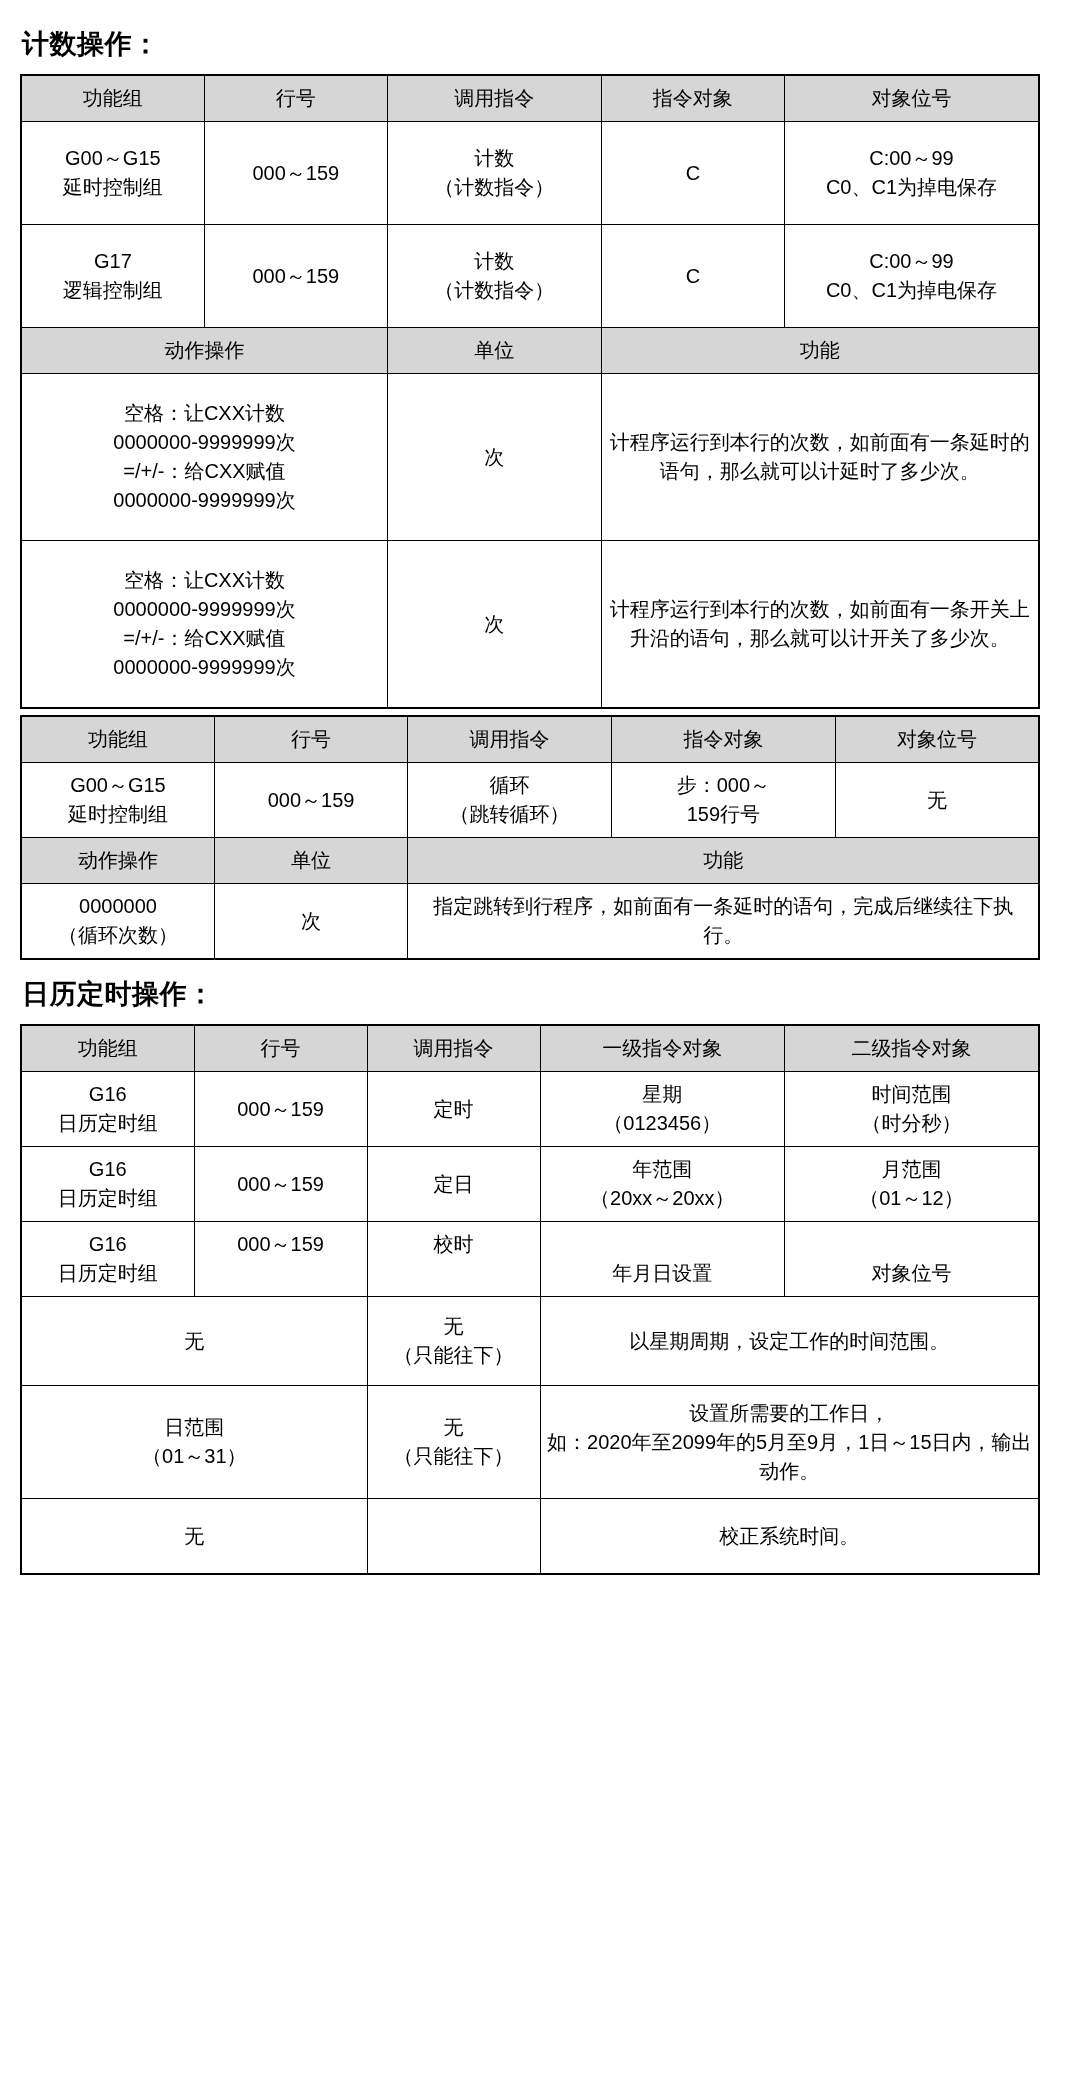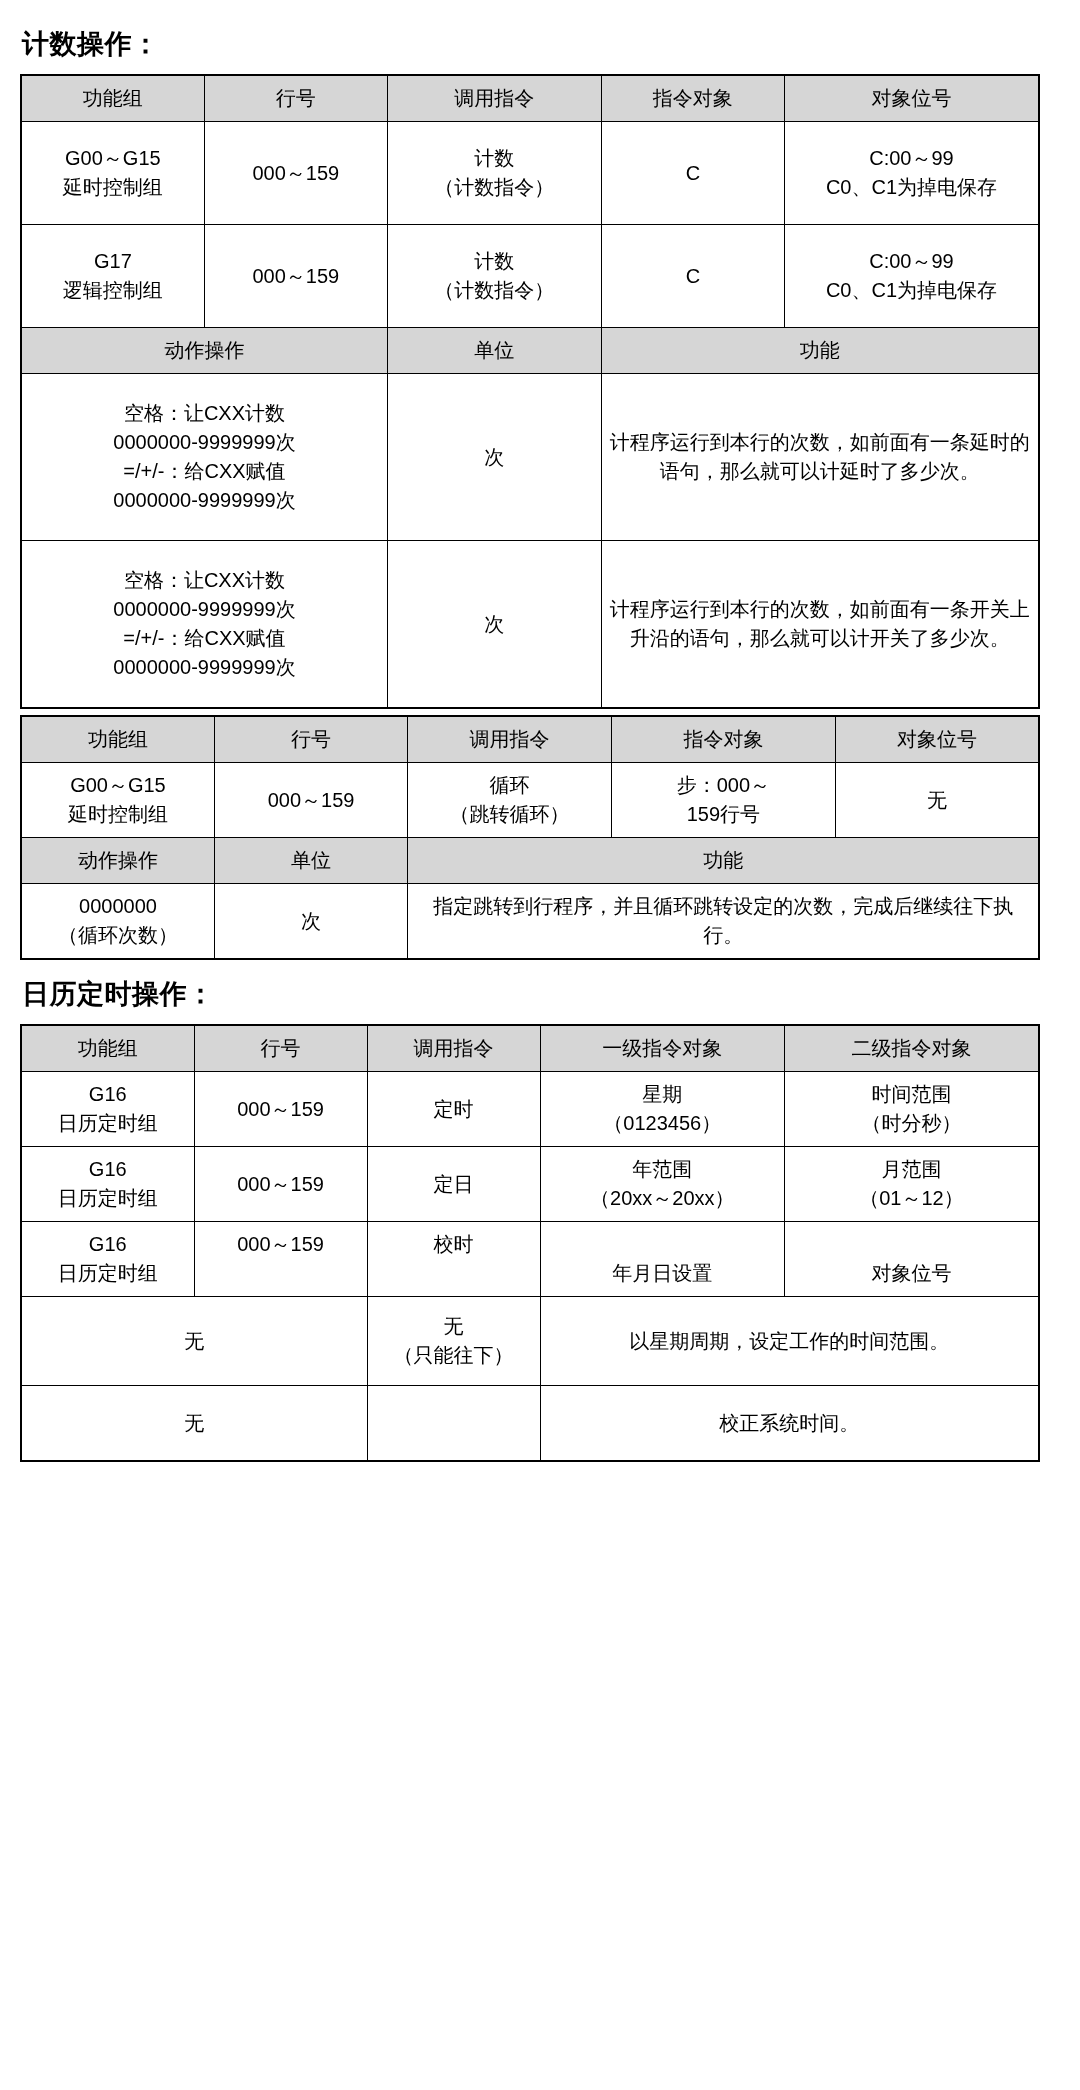--- a/index.html
+++ b/index.html
@@ -153,21 +153,21 @@
     </tr>
     <tr>
       <th>动作操作</th>
       <th>单位</th>
       <th colspan="3">功能</th>
     </tr>
     <tr>
       <td class="lines">0000000
 （循环次数）</td>
       <td>次</td>
-      <td colspan="3" class="pad-cell">指定跳转到行程序，并且循环跳转设定的次数，完成后继续往下执行。</td>
+      <td colspan="3" class="pad-cell">指定跳转到行程序，如前面有一条延时的语句，完成后继续往下执行。</td>
     </tr>
   </tbody>
     </table>
 
   <h2 class="section-title">日历定时操作：</h2>
 
   <table class="spec t3">
     <colgroup>
       <col style="width:17%">
         <col style="width:17%">
@@ -211,20 +211,28 @@
       <td class="lines" style="vertical-align:bottom">年月日设置</td>
       <td class="lines" style="vertical-align:bottom">对象位号</td>
     </tr>
     <tr>
       <td colspan="2" class="lines" style="height:72px">无</td>
       <td class="lines">无
 （只能往下）</td>
       <td colspan="2" class="lines pad-cell">以星期周期，设定工作的时间范围。</td>
     </tr>
     <tr>
+      <td colspan="2" class="lines" style="height:96px">日范围
+（01～31）</td>
+      <td class="lines">无
+（只能往下）</td>
+      <td colspan="2" class="lines pad-cell">设置所需要的工作日，
+如：2020年至2099年的5月至9月，1日～15日内，输出动作。</td>
+    </tr>
+    <tr>
       <td colspan="2" class="lines" style="height:58px">无</td>
       <td class="lines"></td>
       <td colspan="2" class="lines pad-cell">校正系统时间。</td>
     </tr>
   </tbody>
     </table>
 
 </div>
 
 </body></html>

